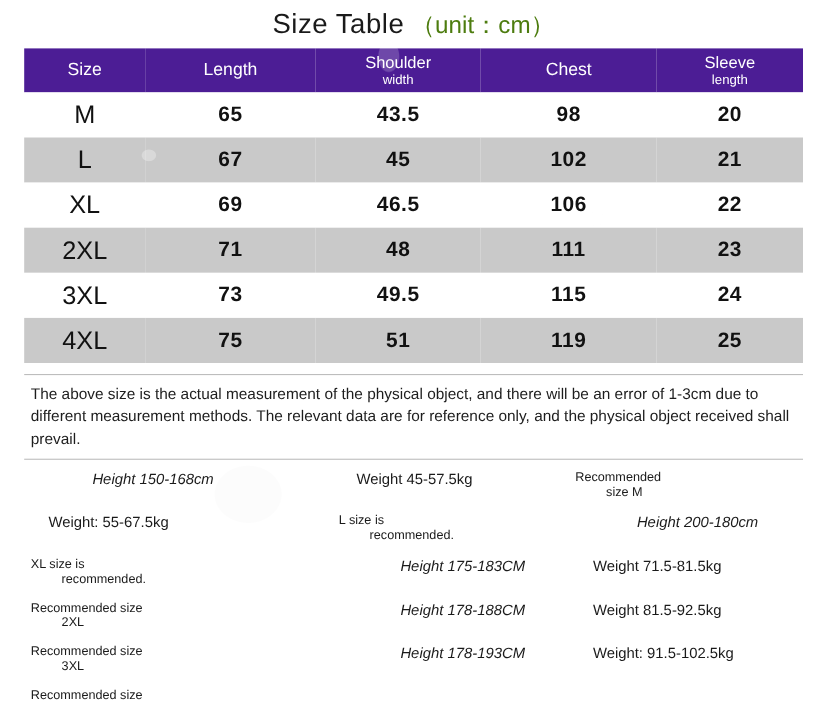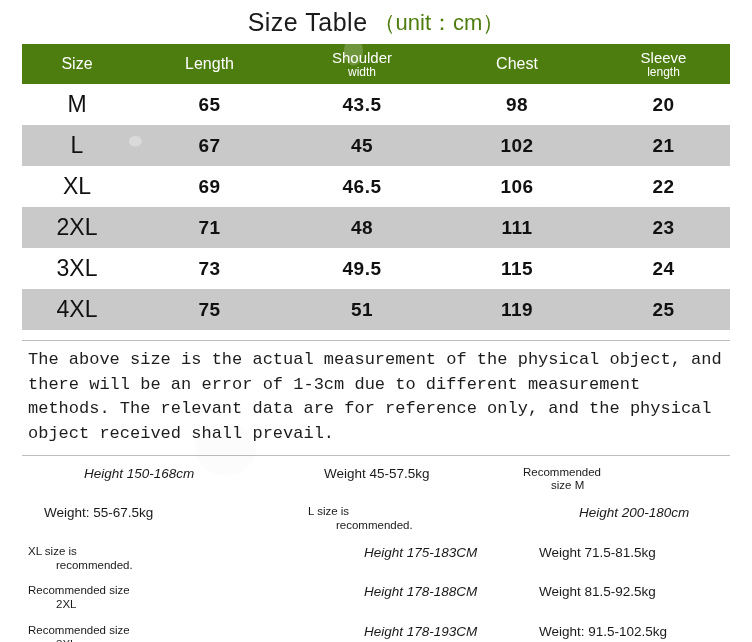--- a/index.html
+++ b/index.html
@@ -43,21 +43,21 @@
     width: 708px;
     border-collapse: collapse;
     table-layout: fixed;
   }
   table.size-table th,
   table.size-table td {
     text-align: center;
     vertical-align: middle;
   }
   thead tr {
-    background: #4d7c0f;
+    background: #4c1d95;
   }
   thead th {
     color: #ffffff;
     font-size: 16px;
     font-weight: normal;
     height: 36px;
     padding: 2px 0;
     line-height: 1.05;
   }
   thead th .hdr-two {
@@ -93,24 +93,23 @@
   col.col-sleeve   { width: 133px; }
 
   
   .note {
     margin: 10px 22px 0 22px;
     width: 708px;
     box-sizing: border-box;
     border-top: 1px solid #bdbdbd;
     border-bottom: 1px solid #bdbdbd;
     padding: 7px 6px 8px 6px;
-    font-size: 17px;
+    font-size: 14px;
     line-height: 1.45;
     color: #1d1d1d;
-    font-family: Liberation Mono, monospace;
   }
 
   
   .suggest {
     margin-top: 10px;
     position: relative;
     padding: 0 22px;
   }
   .suggest-title {
     font-size: 14px;

